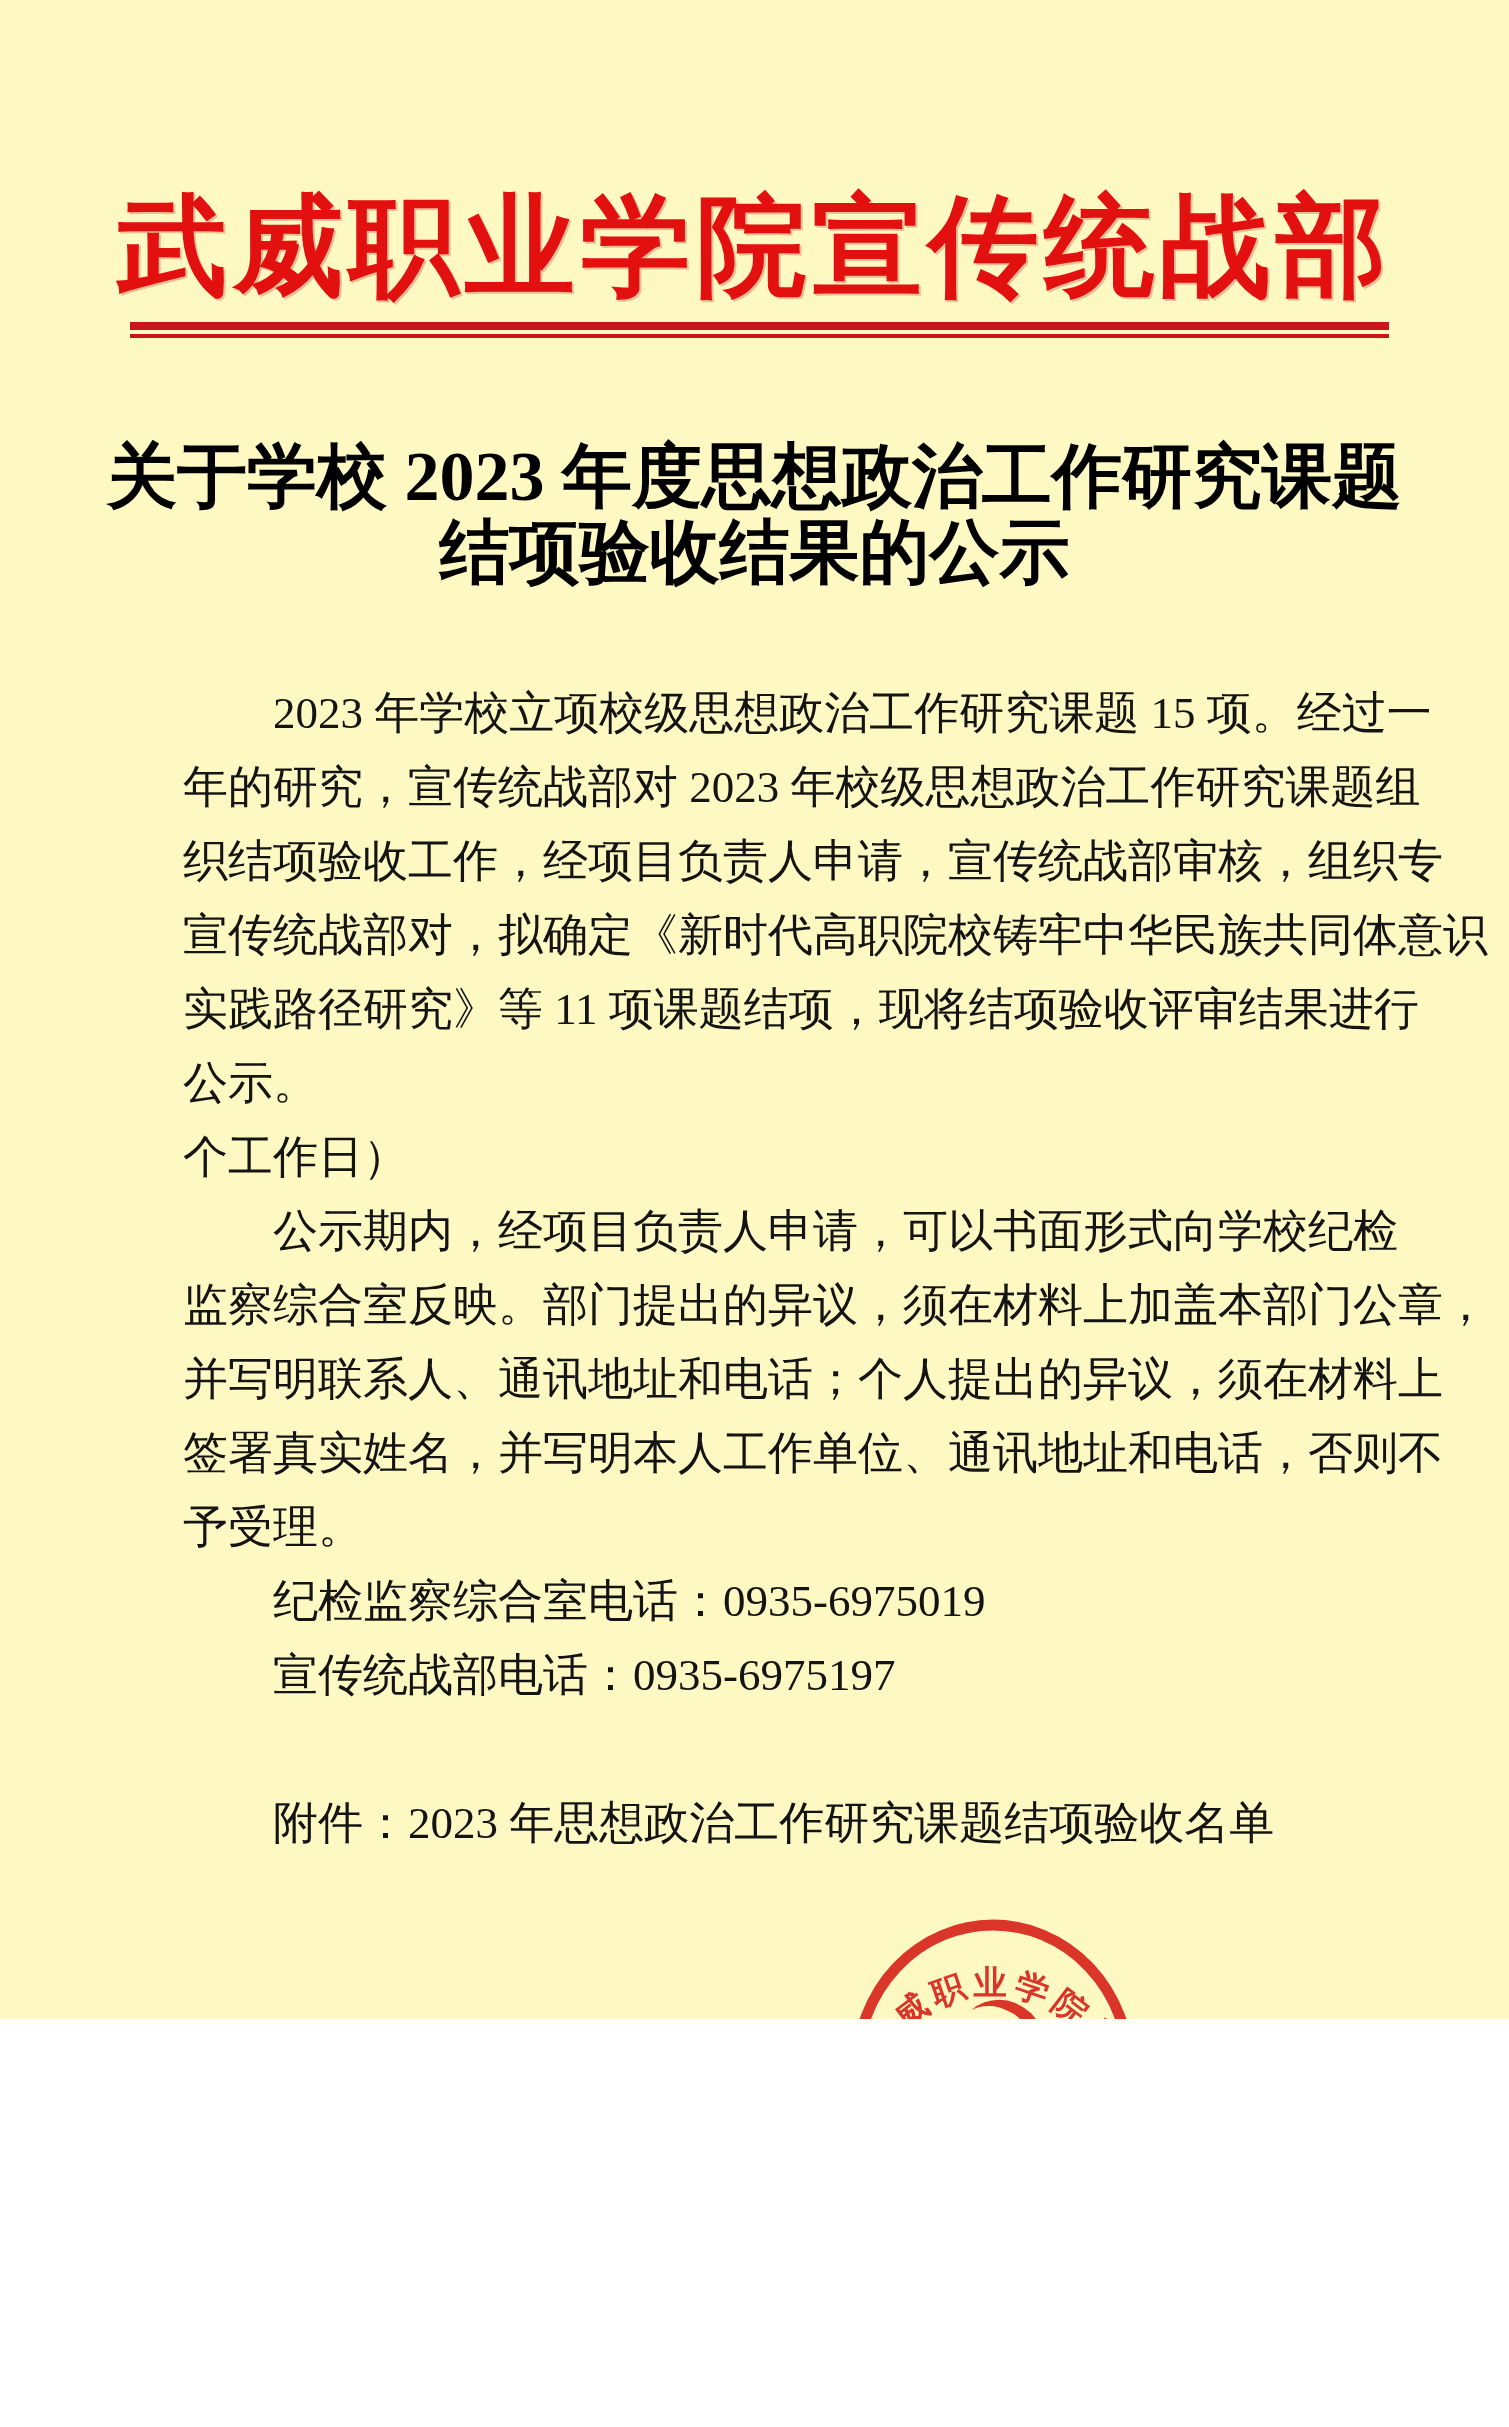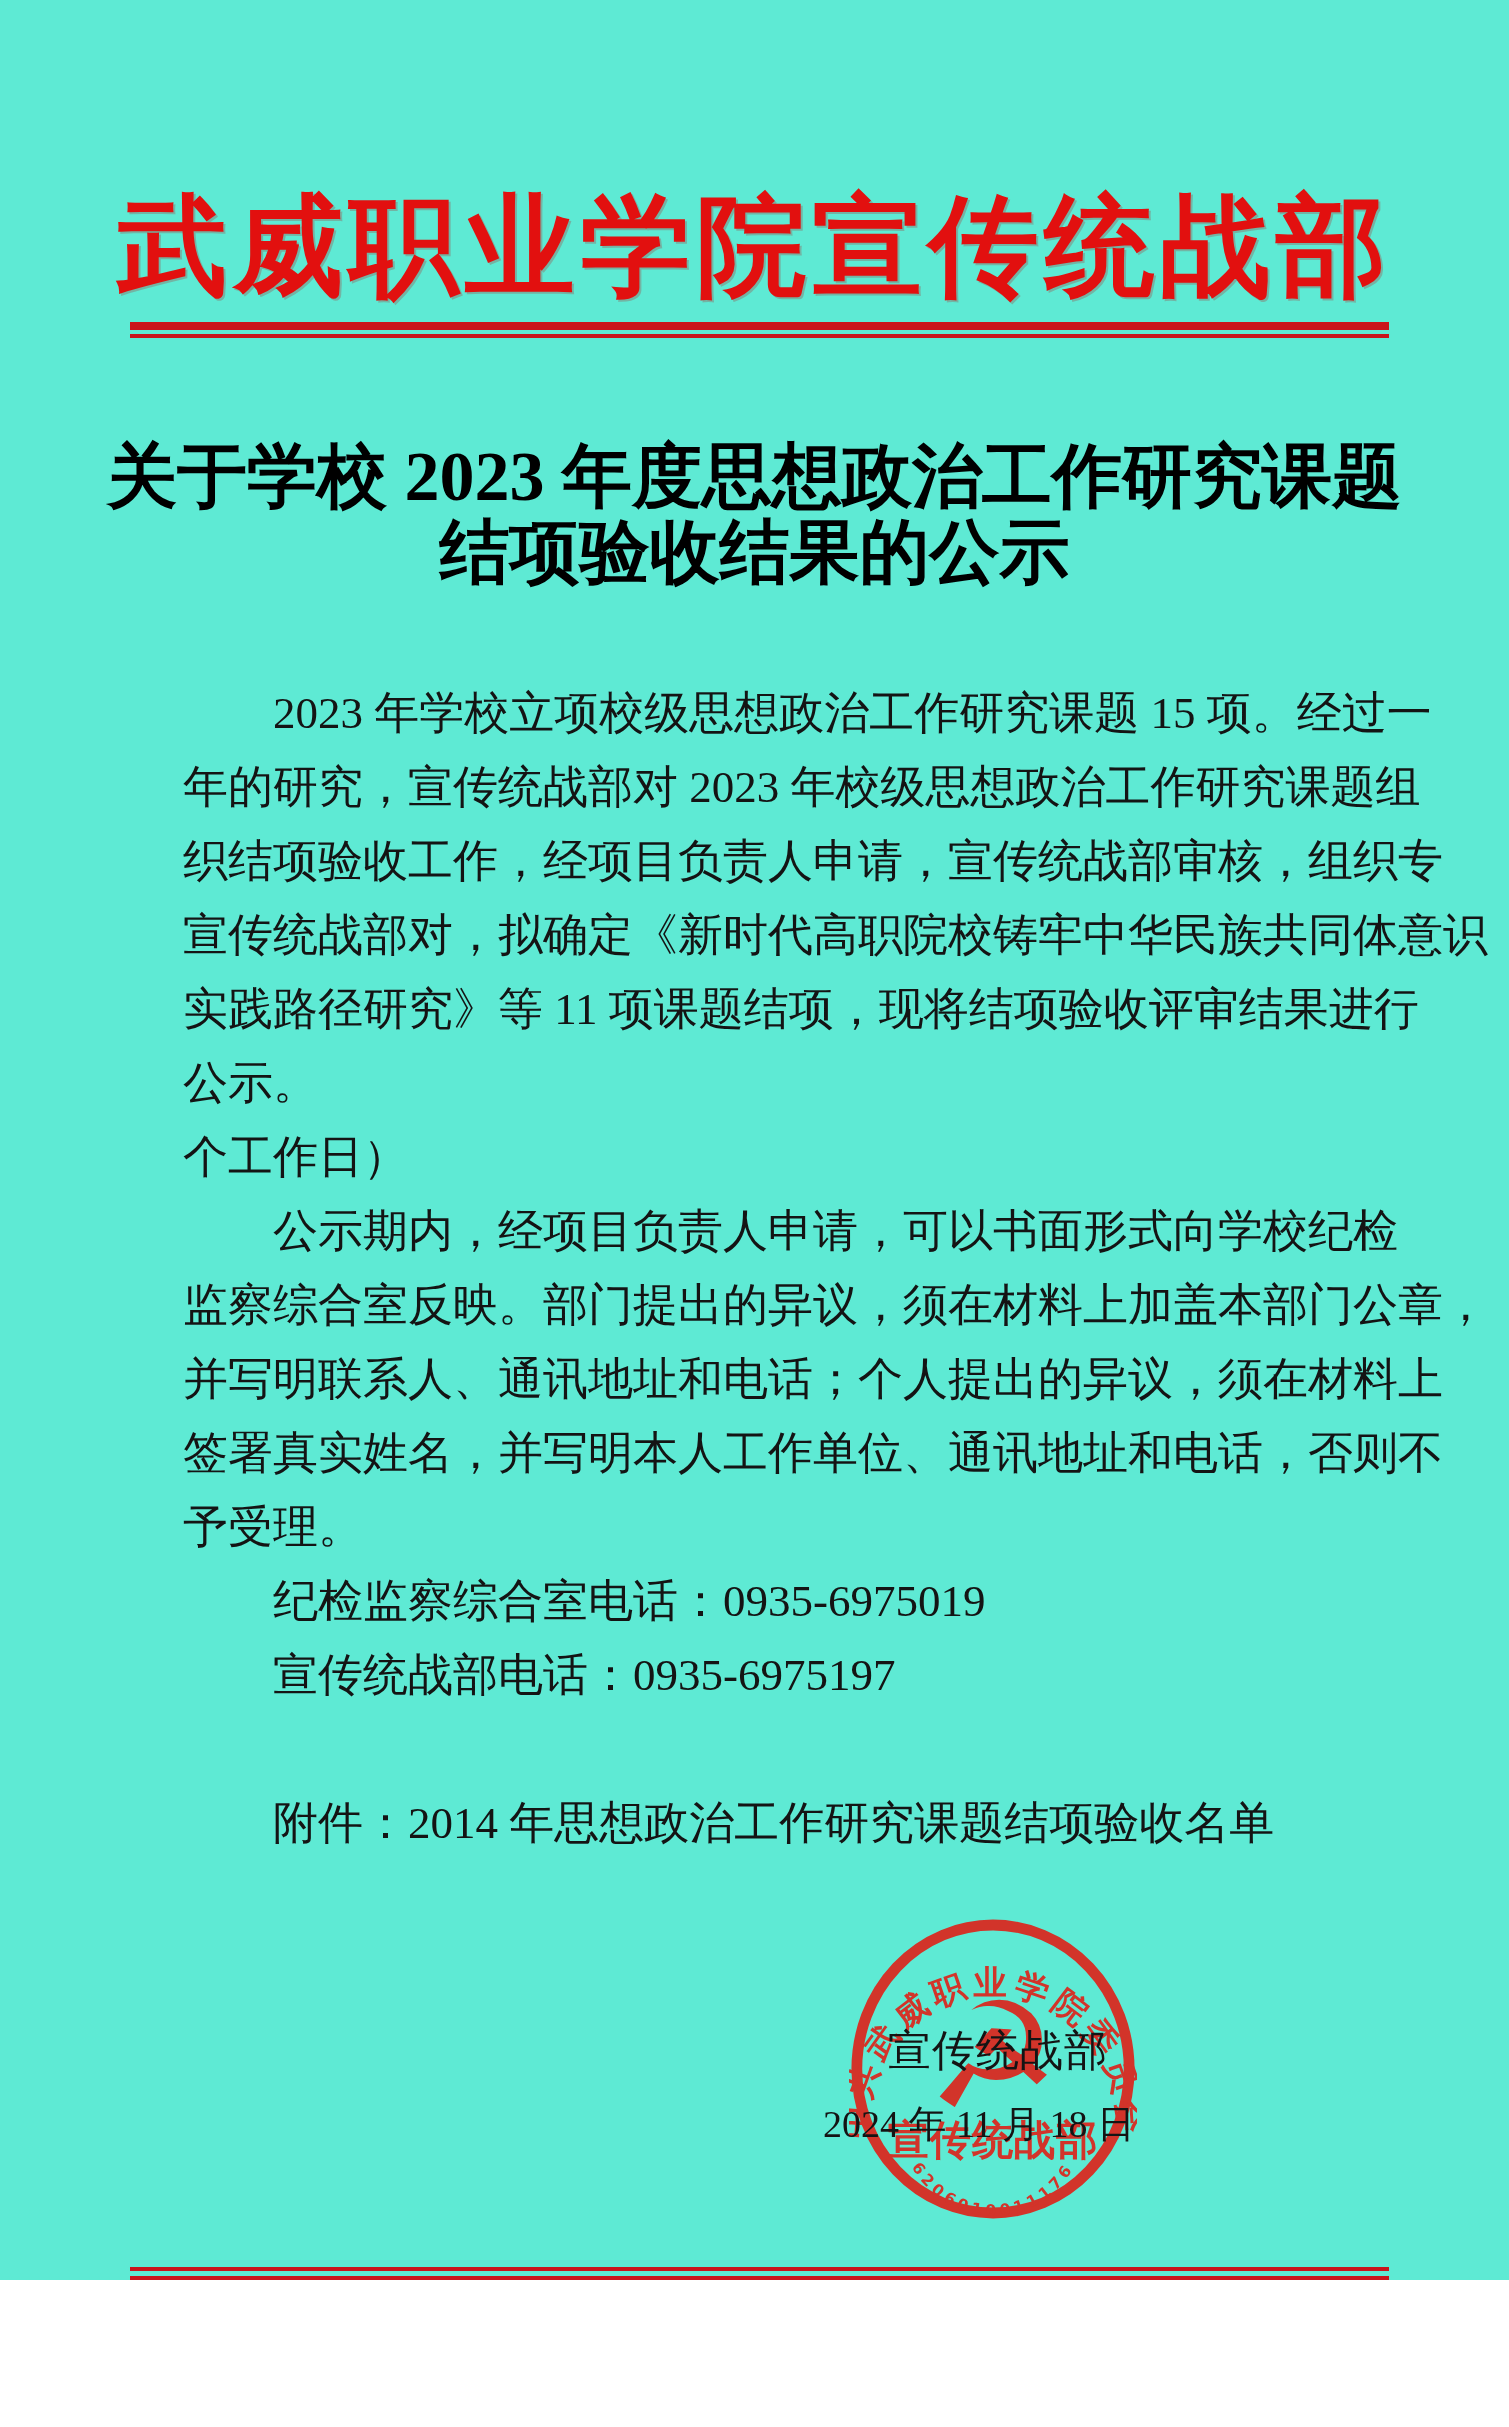--- a/index.html
+++ b/index.html
@@ -6,22 +6,22 @@
     --header-red:#e2100f;
     --separator-red:#c9151b;
     --seal-red:#d92b21;
     --ink-black:#141414;
   }
   *{margin:0;padding:0;box-sizing:border-box;}
   html,body{background:#ffffff;}
   .page{
     position:relative;
     width:1509px;
-    height:2280px;
-    background:#5eead4;
+    height:2019px;
+    background:#fef9c3;
     overflow:hidden;
     font-family:"Liberation Serif","DejaVu Serif",serif;
     color:var(--ink-black);
   }
   .red-header{
     position:absolute;
     top:192px;left:0;width:100%;
     text-align:center;
     font-size:110px;
     line-height:110px;
@@ -109,21 +109,21 @@
     <div class="line">公示。</div>
     <div class="line">个工作日）</div>
     <div class="line indent">公示期内，经项目负责人申请，可以书面形式向学校纪检</div>
     <div class="line">监察综合室反映。部门提出的异议，须在材料上加盖本部门公章，</div>
     <div class="line">并写明联系人、通讯地址和电话；个人提出的异议，须在材料上</div>
     <div class="line">签署真实姓名，并写明本人工作单位、通讯地址和电话，否则不</div>
     <div class="line">予受理。</div>
     <div class="line indent">纪检监察综合室电话：0935-6975019</div>
     <div class="line indent">宣传统战部电话：0935-6975197</div>
     <div class="line"></div>
-    <div class="line indent">附件：2014 年思想政治工作研究课题结项验收名单</div>
+    <div class="line indent">附件：2023 年思想政治工作研究课题结项验收名单</div>
   </div>
 
   <svg class="seal" viewBox="0 0 294 306">
     <defs>
       <path id="sealTopArc" d="M 18 215 A 129 139 0 1 1 276 215" fill="none"></path>
       <path id="sealBottomArc" d="M 58 242 A 100 112 0 0 0 236 242" fill="none"></path>
     </defs>
     <ellipse class="ring" cx="147" cy="153" rx="139" ry="147" fill="none" stroke-width="11"></ellipse>
     <text font-size="34" font-weight="bold" letter-spacing="6" font-family="Liberation Serif, DejaVu Serif, serif">
       <textPath href="#sealTopArc" startOffset="50%" text-anchor="middle">中共武威职业学院委员会</textPath>

